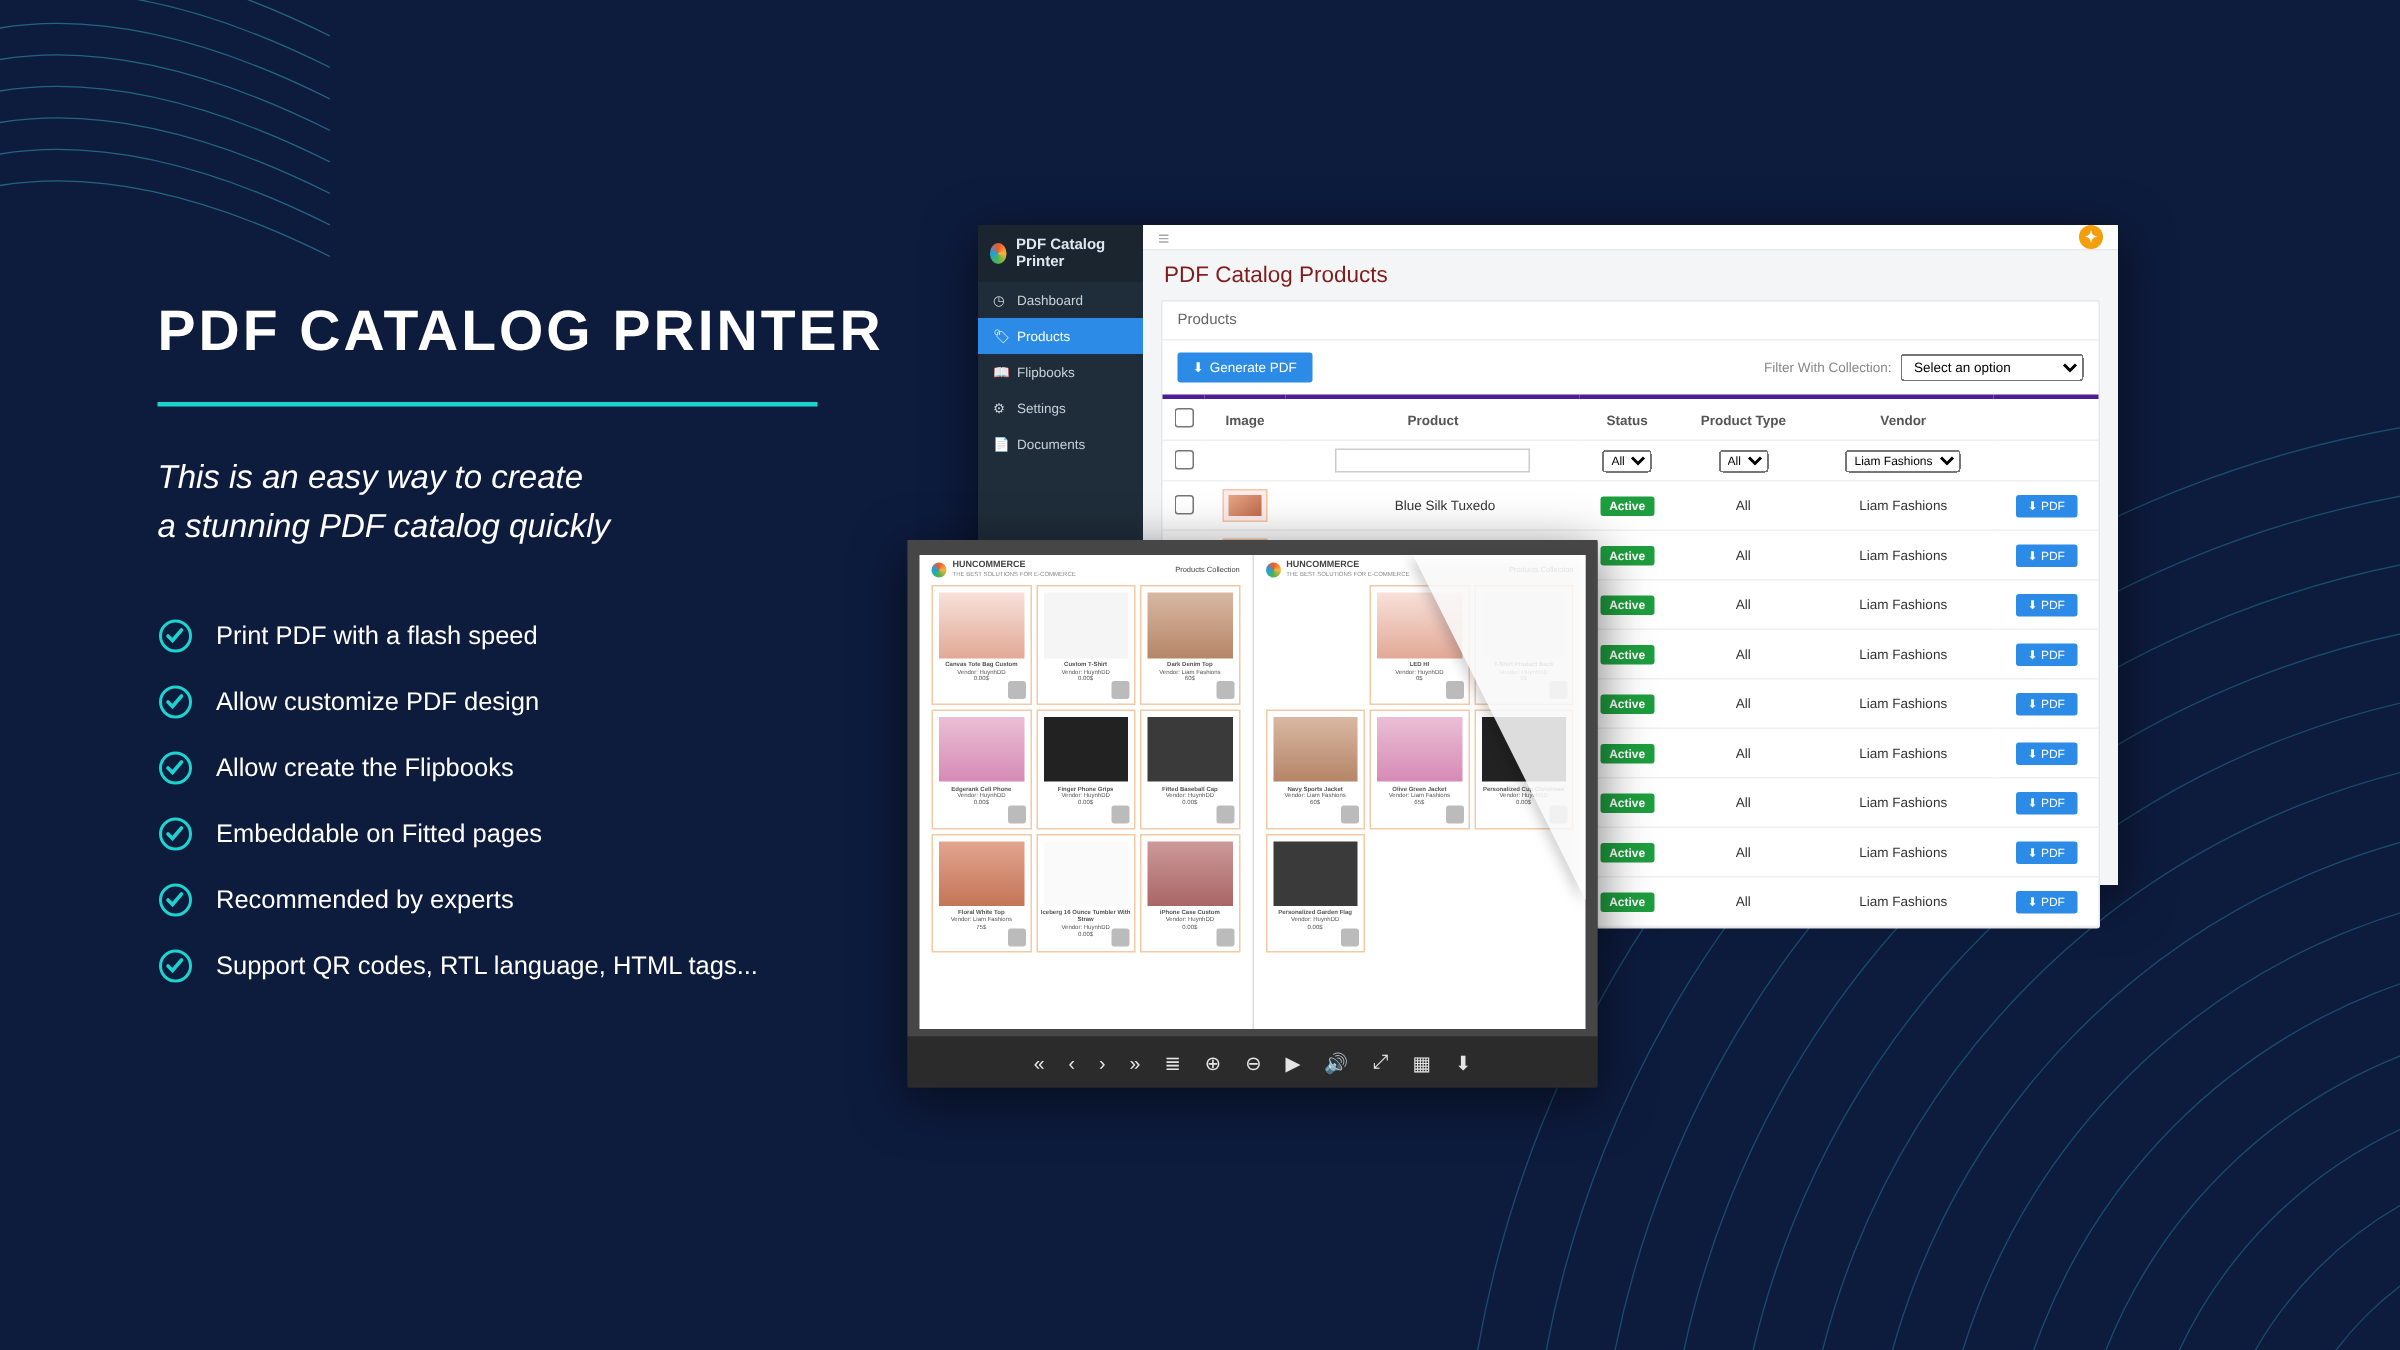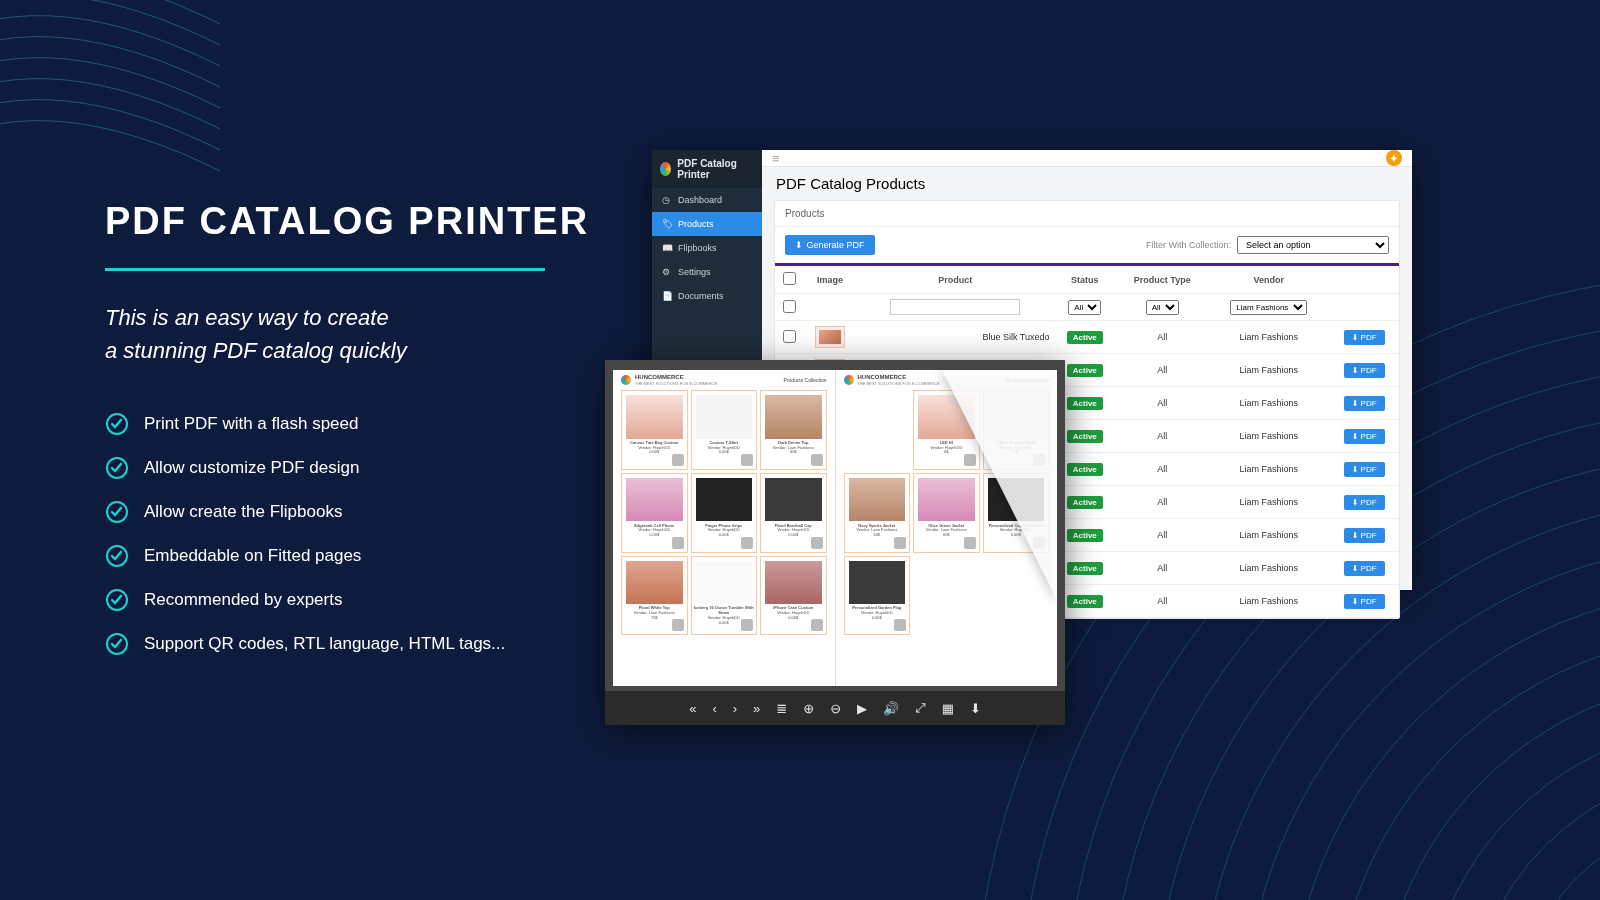--- a/index.html
+++ b/index.html
@@ -28,35 +28,35 @@
 .sidebar-app { width: 110px; background: #1f2d3a; color: #dfe7ee; }
 .brand { display:flex; align-items:center; gap:6px; padding:8px 8px; font-size:10px; font-weight:600; background:#1a2530; }
 .brand .logo { width:14px; height:14px; border-radius:50%; background: conic-gradient(#f05a28,#fbb040,#4db748,#1ba1e2,#f05a28); }
 .nav a { display:flex; align-items:center; gap:6px; padding:7px 10px; color:#c7d1da; text-decoration:none; font-size:9px; }
 .nav a.active { background:#2b8be6; color:#fff; }
 .nav .ic { width:10px; height:10px; }
 .main { flex:1; background:#f4f5f7; display:flex; flex-direction:column; }
 .topbar { height:26px; background:#fff; display:flex; align-items:center; justify-content:space-between; padding:0 10px; border-bottom:1px solid #e5e7eb; }
 .ham { font-size:13px; color:#aaa; }
 .pro-badge { width:16px; height:16px; border-radius:50%; background:#f59e0b; display:flex; align-items:center; justify-content:center; color:#fff; font-size:10px; font-weight:700; }
-.page-title { font-size:15px; color:#000000; padding:8px 14px; }
+.page-title { font-size:15px; color:#7f1d1d; padding:8px 14px; }
 .card { margin:0 12px 12px; background:#fff; border:1px solid #e5e7eb; border-radius:2px; }
 .card-head { padding:7px 10px; border-bottom:1px solid #eee; font-size:10px; color:#666; }
 .actions { padding:8px 10px; display:flex; justify-content:space-between; align-items:center; }
 .btn-gen { background:#2b8be6; color:#fff; border:none; padding:5px 10px; font-size:9px; border-radius:2px; display:flex; gap:4px; align-items:center; }
 .filt { display:flex; align-items:center; gap:6px; font-size:9px; color:#888; }
-.filt select { font-size:9px; padding:2px 4px; width:152px; }
+.filt select { font-size:9px; padding:2px 4px; width:122px; }
 table { width:100%; border-collapse:collapse; font-size:9px; }
 th { text-align:center; font-weight:600; padding:6px 4px; border-top:3px solid #4c1d95; border-bottom:1px solid #eee; color:#555; }
 td { text-align:center; padding:5px 4px; border-bottom:1px solid #f0f0f0; }
 .imgcell { width:30px; height:22px; background:#fdecea; border:1px solid #f5c6a5; margin:0 auto; position:relative; }
 .imgcell::after { content:""; position:absolute; inset:3px; background:linear-gradient(135deg,#e6a78a,#c16a4b); }
 .badge-a { display:inline-block; background:#1e9e3e; color:#fff; padding:2px 6px; border-radius:2px; font-size:8px; font-weight:600; }
 .btn-pdf { background:#2b8be6; color:#fff; border:none; padding:3px 8px; font-size:8px; border-radius:2px; }
-td.prod { text-align:right; padding-left:20px; }
+td.prod { text-align:center; padding-left:20px; }
 .srch { width:130px; height:16px; border:1px solid #ccc; }
 .sel-sm { font-size:8px; padding:1px; }
 
 
 .flip { position: absolute; left: 605px; top: 360px; width: 460px; height: 365px;
   background: #2b2b2b; border-radius: 2px; box-shadow: 0 8px 35px rgba(0,0,0,.55);
   display:flex; flex-direction:column; }
 .book { flex:1; background:#464646; padding:10px 8px 5px; display:flex; gap:0; }
 .page { flex:1; background:#fff; position:relative; padding:20px 8px 8px; }
 .page.left { border-right:1px solid #ddd; }

